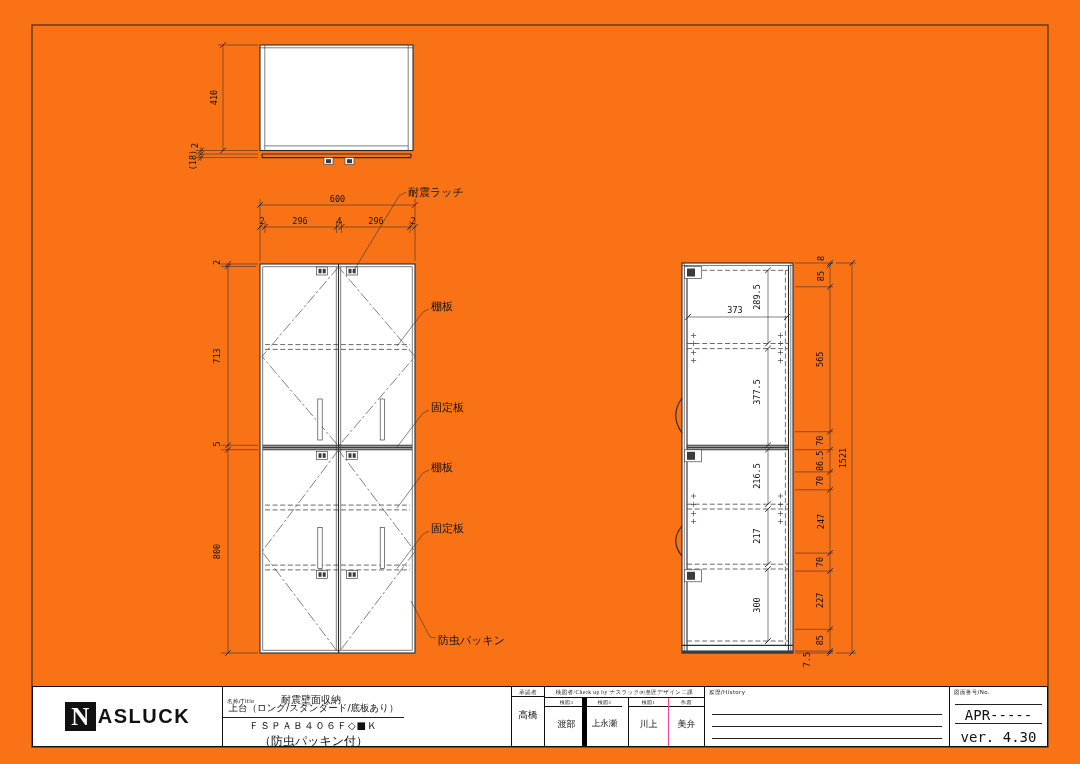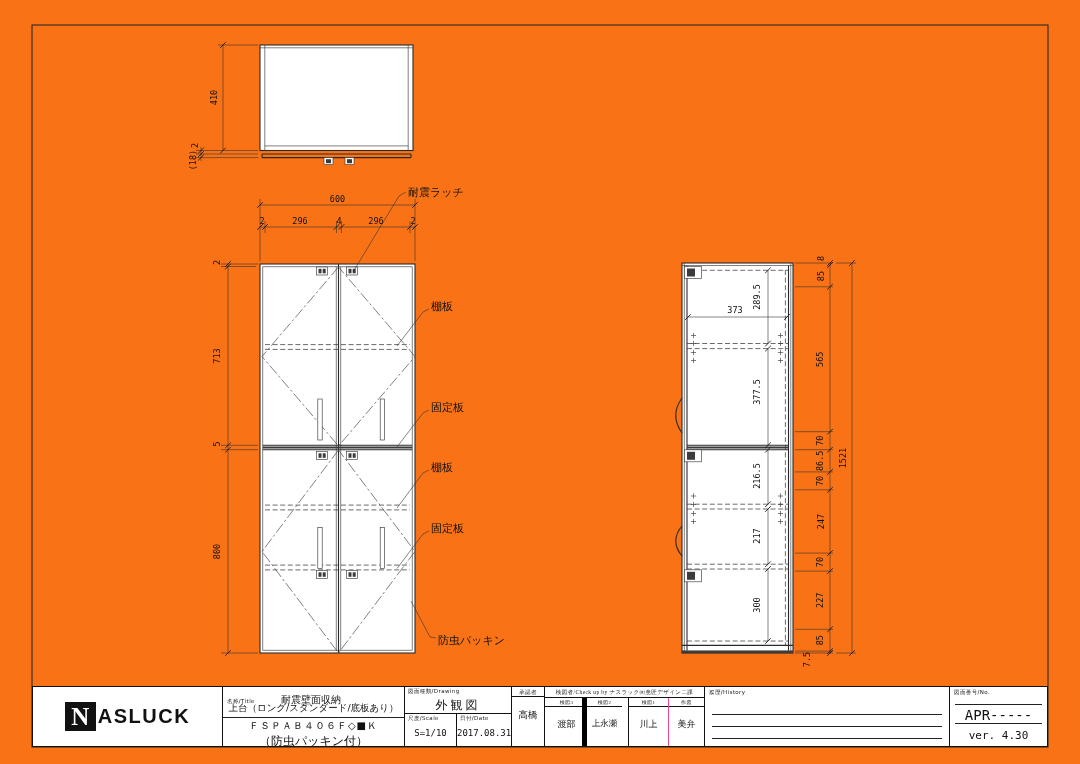--- a/index.html
+++ b/index.html
@@ -276,34 +276,20 @@
     <div class="trow" style="top:1px;height:13px;text-align:left;padding-left:4px;white-space:nowrap;">
       <span class="lbl">名称/Title</span>
       <span style="font-size:10px;margin-left:21px;">耐震壁面収納</span>
     </div>
     <div class="trow" style="top:15px;height:14px;font-size:9.5px;">上台（ロング/スタンダード/底板あり）</div>
     <div class="hline" style="left:0;right:0;top:30px;"></div>
     <div class="trow" style="top:32px;height:14px;font-size:10px;letter-spacing:1px;">ＦＳＰＡＢ４０６Ｆ◇■Ｋ</div>
     <div class="trow" style="top:46px;height:13px;font-size:12px;">（防虫パッキン付）</div>
   </div>
 
-  <div class="cell" style="left:371px;width:107px;">
-    <div class="trow" style="top:0;height:27px;border-bottom:1px solid #111;">
-      <div class="lbl" style="position:absolute;left:3px;top:1px;">図面種類/Drawing</div>
-      <div style="margin-top:10px;font-size:12px;letter-spacing:3px;">外観図</div>
-    </div>
-    <div style="position:absolute;top:27px;left:0;width:52px;bottom:0;border-right:1px solid #111;box-sizing:border-box;">
-      <div class="lbl" style="position:absolute;left:3px;top:1px;">尺度/Scale</div>
-      <div style="position:absolute;left:0;right:0;top:14px;text-align:center;font-size:9px;font-family:'DejaVu Sans Mono',monospace;">S=1/10</div>
-    </div>
-    <div style="position:absolute;top:27px;left:52px;right:0;bottom:0;">
-      <div class="lbl" style="position:absolute;left:3px;top:1px;">日付/Date</div>
-      <div style="position:absolute;left:0;right:0;top:14px;text-align:center;font-size:9px;font-family:'DejaVu Sans Mono',monospace;">2017.08.31</div>
-    </div>
-  </div>
 
   <div class="cell" style="left:478px;width:33px;">
     <div class="trow lbl" style="top:0;height:10px;border-bottom:1px solid #111;line-height:10px;">承認者</div>
     <div class="trow" style="top:22px;font-size:9.5px;">高橋</div>
   </div>
 
   <div class="cell" style="left:511px;width:160px;font-family:Liberation Serif, serif;">
     <div class="trow lbl" style="top:0;height:11px;border-bottom:1px solid #111;line-height:11px;white-space:nowrap;overflow:hidden;">検図者/Check up by ナスラック㈱意匠デザイン二課</div>
     <div style="position:absolute;top:11px;left:0;width:43px;bottom:0;">
       <div class="trow lbl" style="top:0;height:9px;border-bottom:1px solid #111;line-height:9px;font-size:5px;">検図3</div>
@@ -328,17 +314,17 @@
     <div class="hline" style="left:7px;right:7px;top:27px;"></div>
     <div class="hline" style="left:7px;right:7px;top:39px;"></div>
     <div class="hline" style="left:7px;right:7px;top:51px;"></div>
   </div>
 
   <div class="cell" style="left:916px;width:98px;">
     <div class="lbl" style="position:absolute;left:4px;top:2px;">図面番号/No.</div>
     <div class="hline" style="left:5px;right:5px;top:17px;"></div>
     <div class="trow" style="top:20px;font-size:14px;font-family:'DejaVu Sans Mono',monospace;">APR-----</div>
     <div class="hline" style="left:5px;right:5px;top:36px;"></div>
-    <div class="trow" style="top:42px;font-size:11px;font-family:'DejaVu Sans Mono',monospace;">ver. 4.30</div>
+    <div class="trow" style="top:42px;font-size:14px;font-family:'DejaVu Sans Mono',monospace;">ver. 4.30</div>
   </div>
 
 </div>
 </div>
 
 </body></html>

